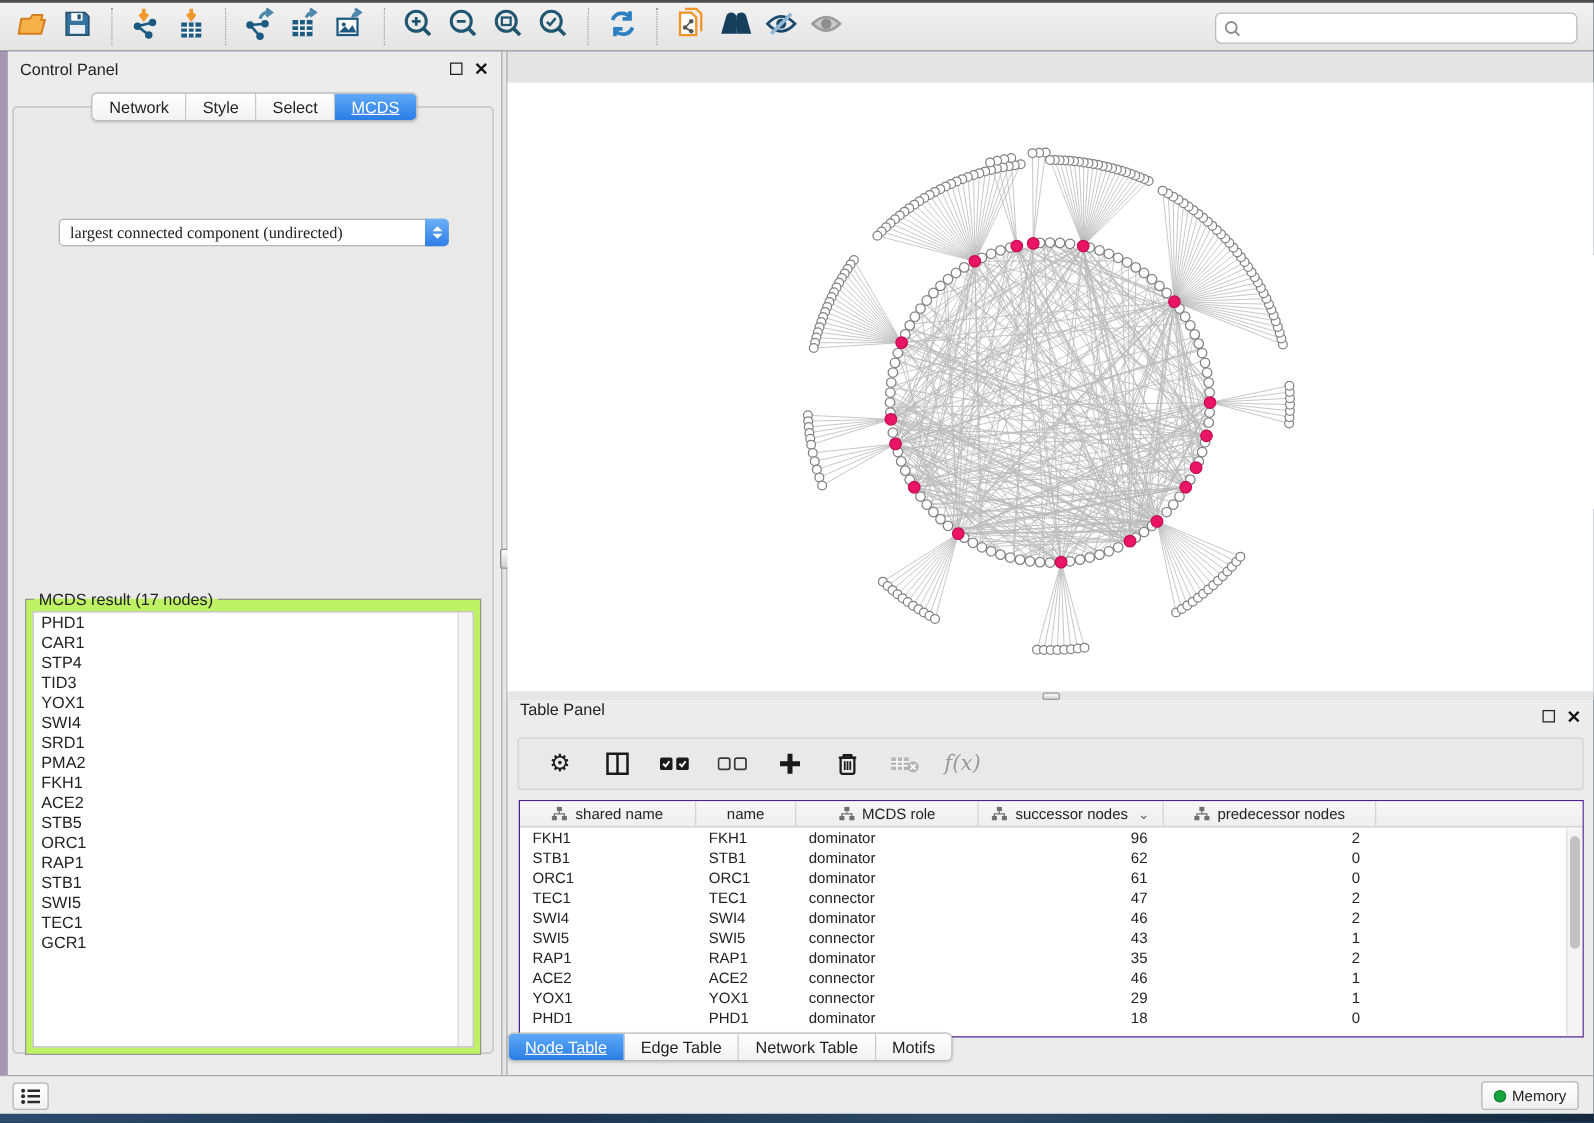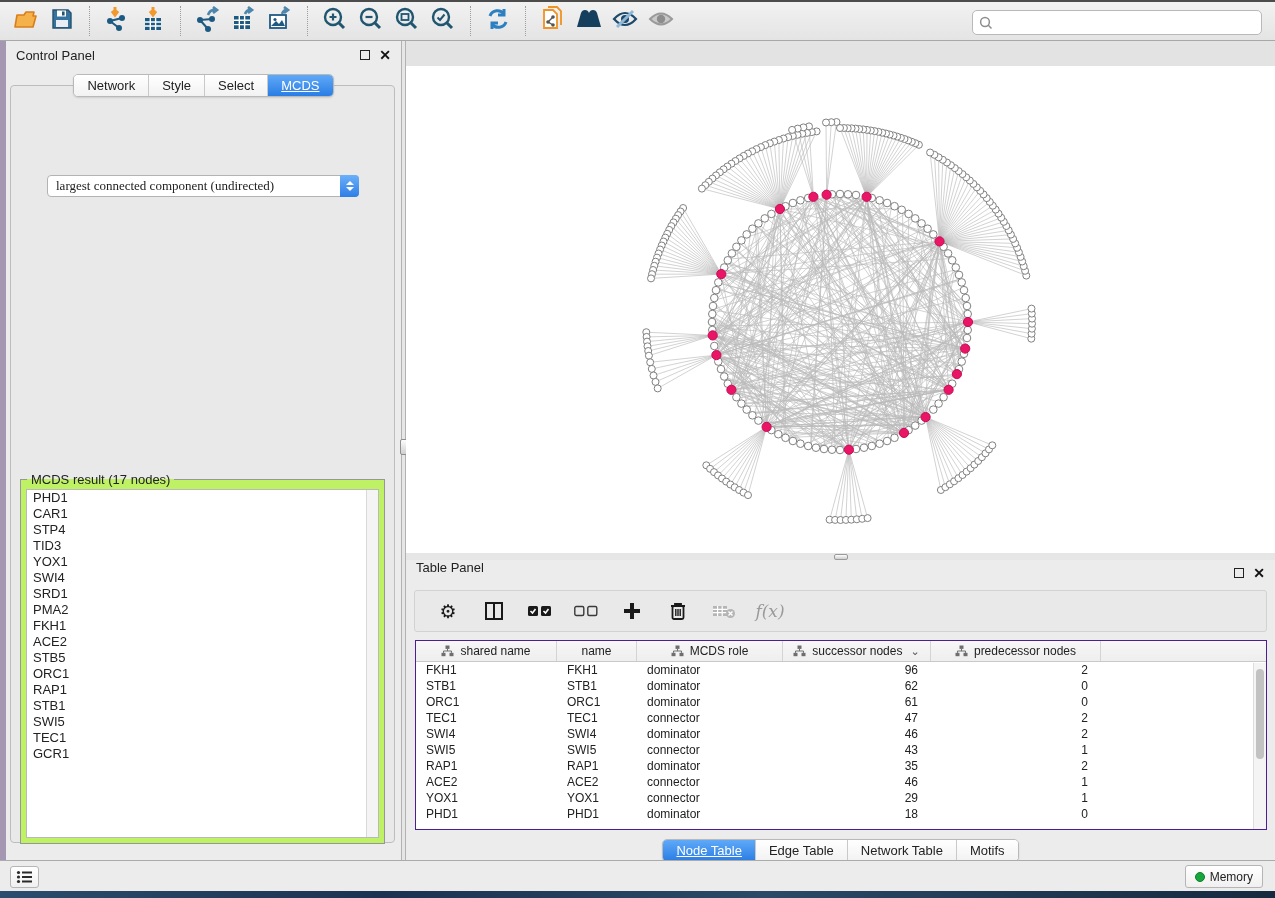--- a/index.html
+++ b/index.html
@@ -93,21 +93,21 @@
   .tp-head-row { display:flex; height:21px; background:linear-gradient(#f7f7f7,#eeeeee); border-bottom:1px solid #c9c9c9; }
   .th { display:flex; align-items:center; justify-content:center; gap:6px; font-size:12px; color:#222;
     border-right:1px solid #d4d4d4; overflow:hidden; white-space:nowrap; }
   .th .sort { color:#555; font-size:11px; margin-left:2px; }
   .tr { display:flex; height:16px; align-items:center; }
   .td { font-size:12px; white-space:nowrap; overflow:hidden; }
   .td.left { padding-left:10px; text-align:left; }
   .td.num { text-align:right; padding-right:13px; }
   .tp-scroll { position:absolute; right:0; top:22px; bottom:0; width:13px; background:#f4f4f4; border-left:1px solid #ddd; }
   .tp-thumb { position:absolute; left:2px; top:6px; width:8px; height:90px; background:#c2c2c2; border-radius:4px; }
-  .tp-tabs { position:absolute; left:0; width:100%; top:279px; display:flex; justify-content:center; }
+  .tp-tabs { position:absolute; left:0; width:100%; top:266px; display:flex; justify-content:flex-start; }
 
   
   .status-bar { position:absolute; left:0; top:860px; width:1275px; height:31px; background:#ececec; border-top:1px solid #ababab; }
   .list-btn { position:absolute; left:10px; top:5px; width:29px; height:22px; background:linear-gradient(#fff,#f0f0f0);
     border:1px solid #b5b5b5; border-radius:3px; display:flex; align-items:center; justify-content:center; }
   .memory-btn { position:absolute; right:12px; top:4px; height:23px; padding:0 9px; background:linear-gradient(#fff,#f0f0f0);
     border:1px solid #b5b5b5; border-radius:3px; display:flex; align-items:center; gap:5px; font-size:12px; }
   .mem-dot { width:10px; height:10px; border-radius:50%; background:#17a63c; border:1px solid #0d7f2b; }
 </style>
 </head>

